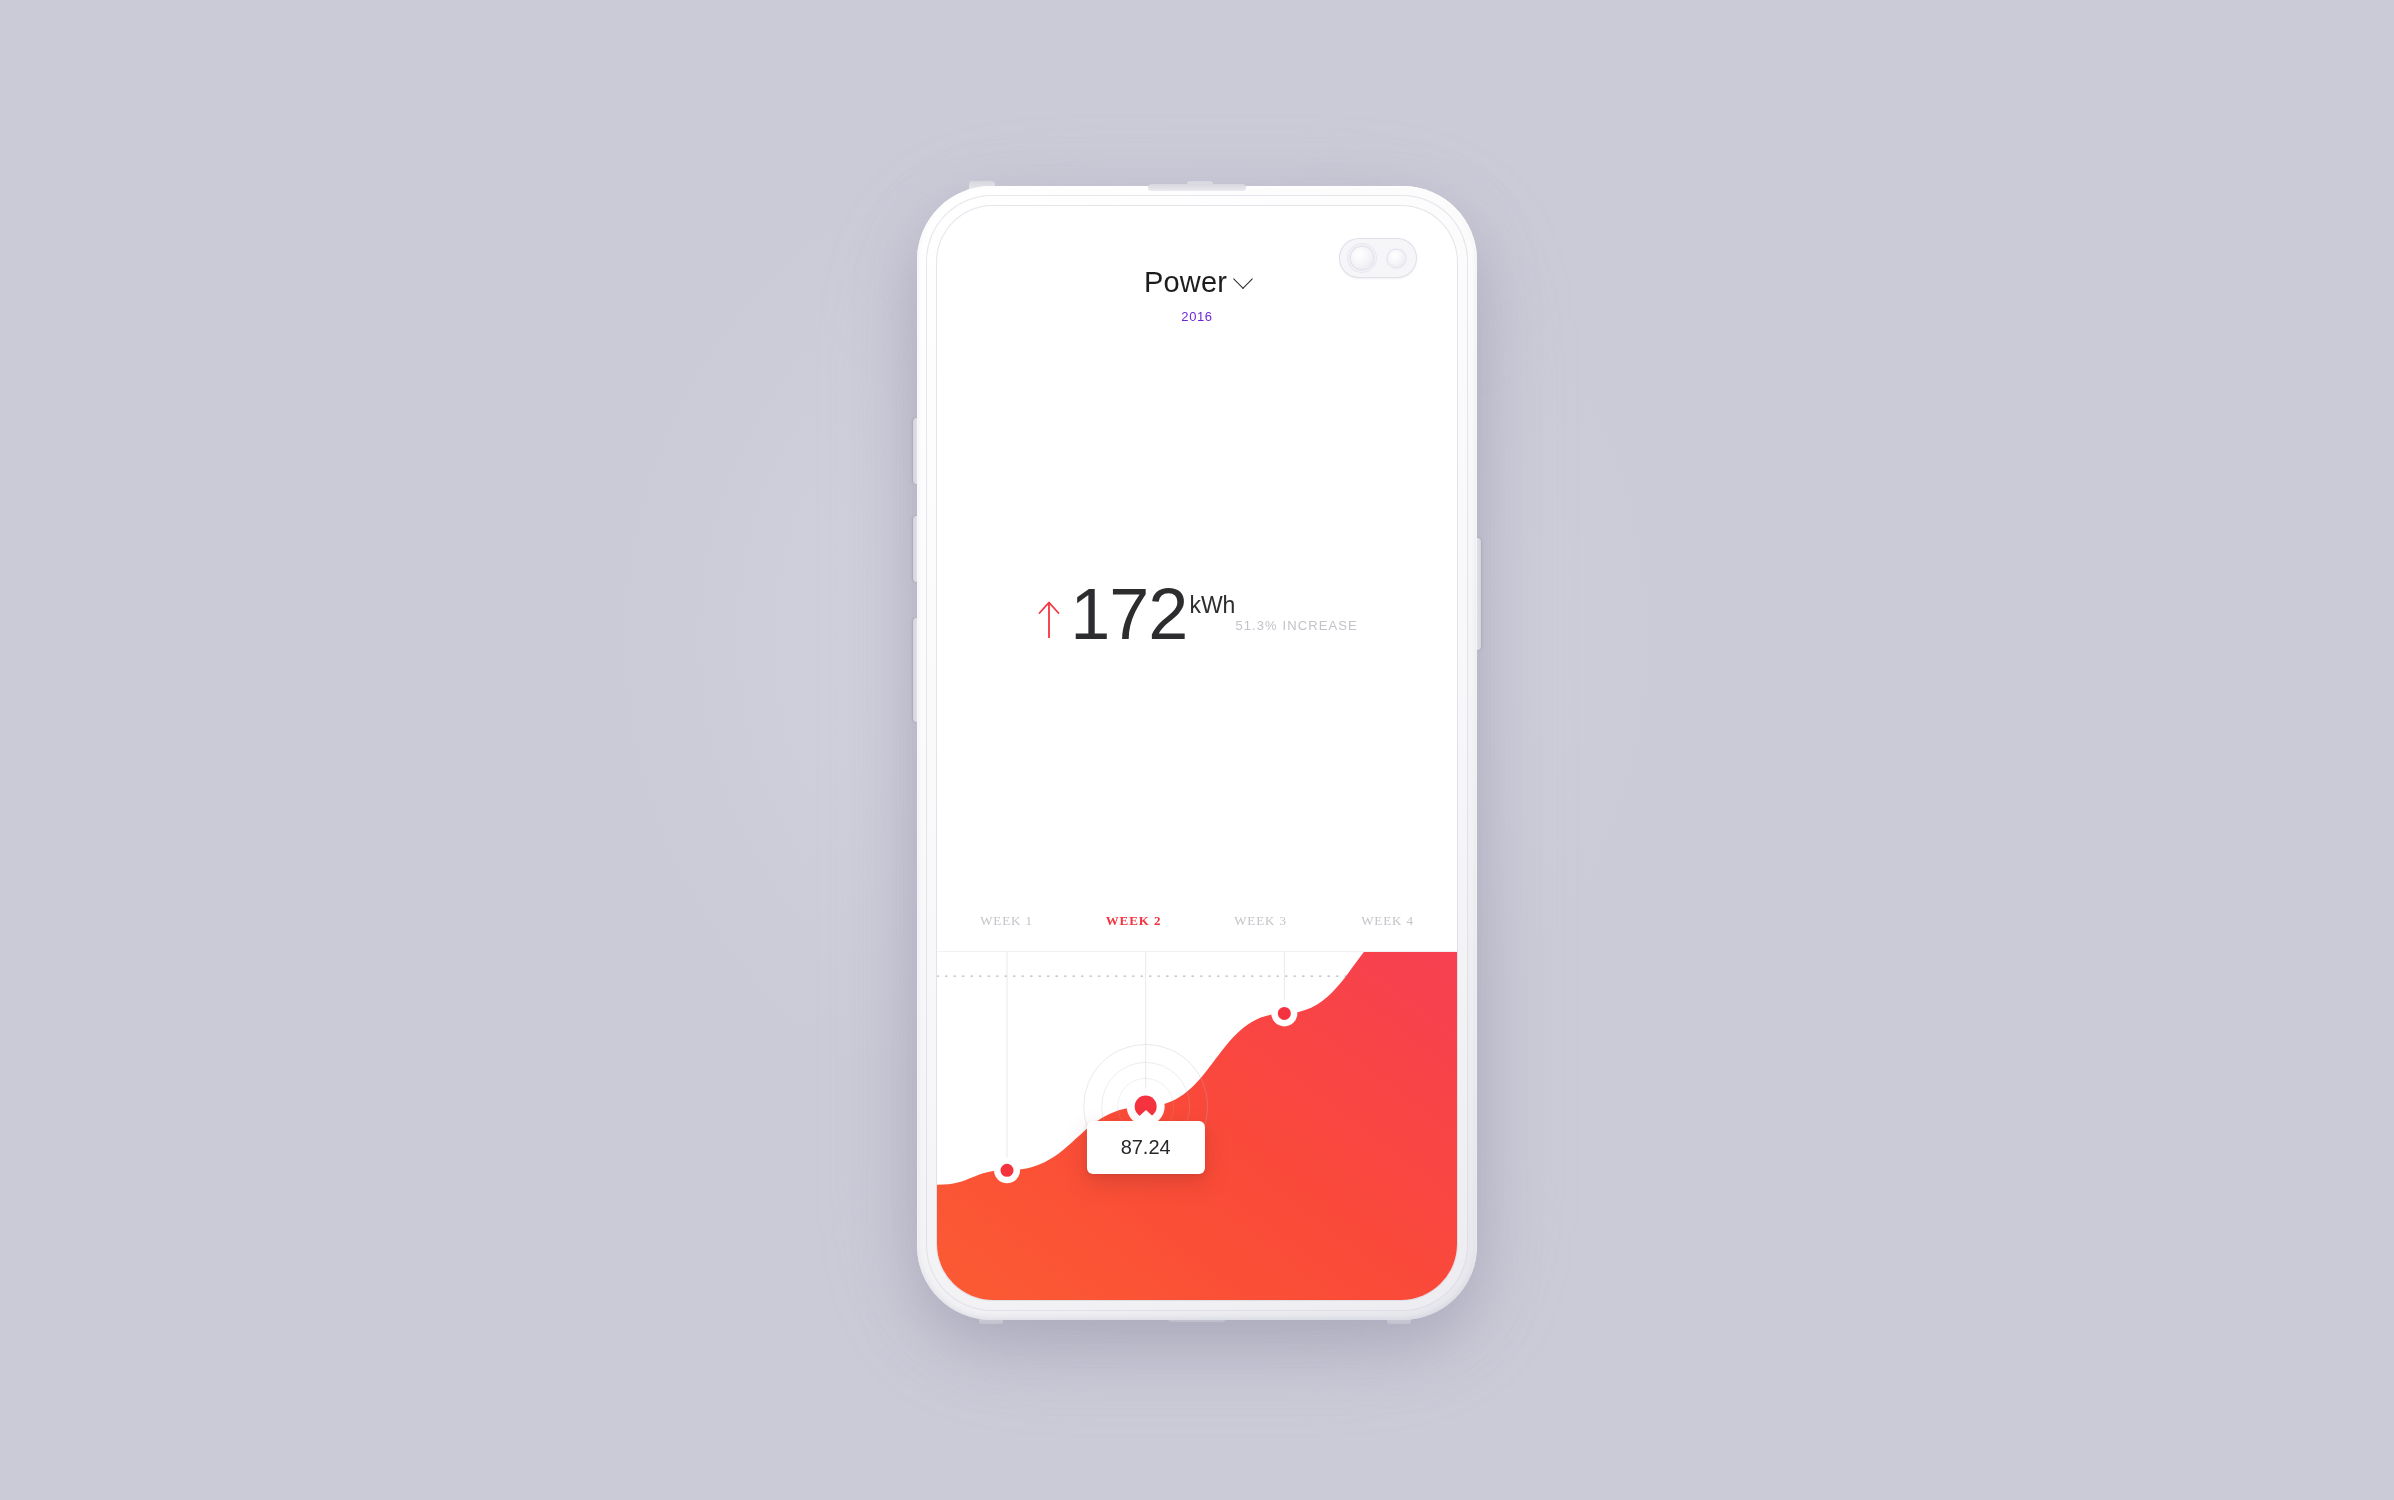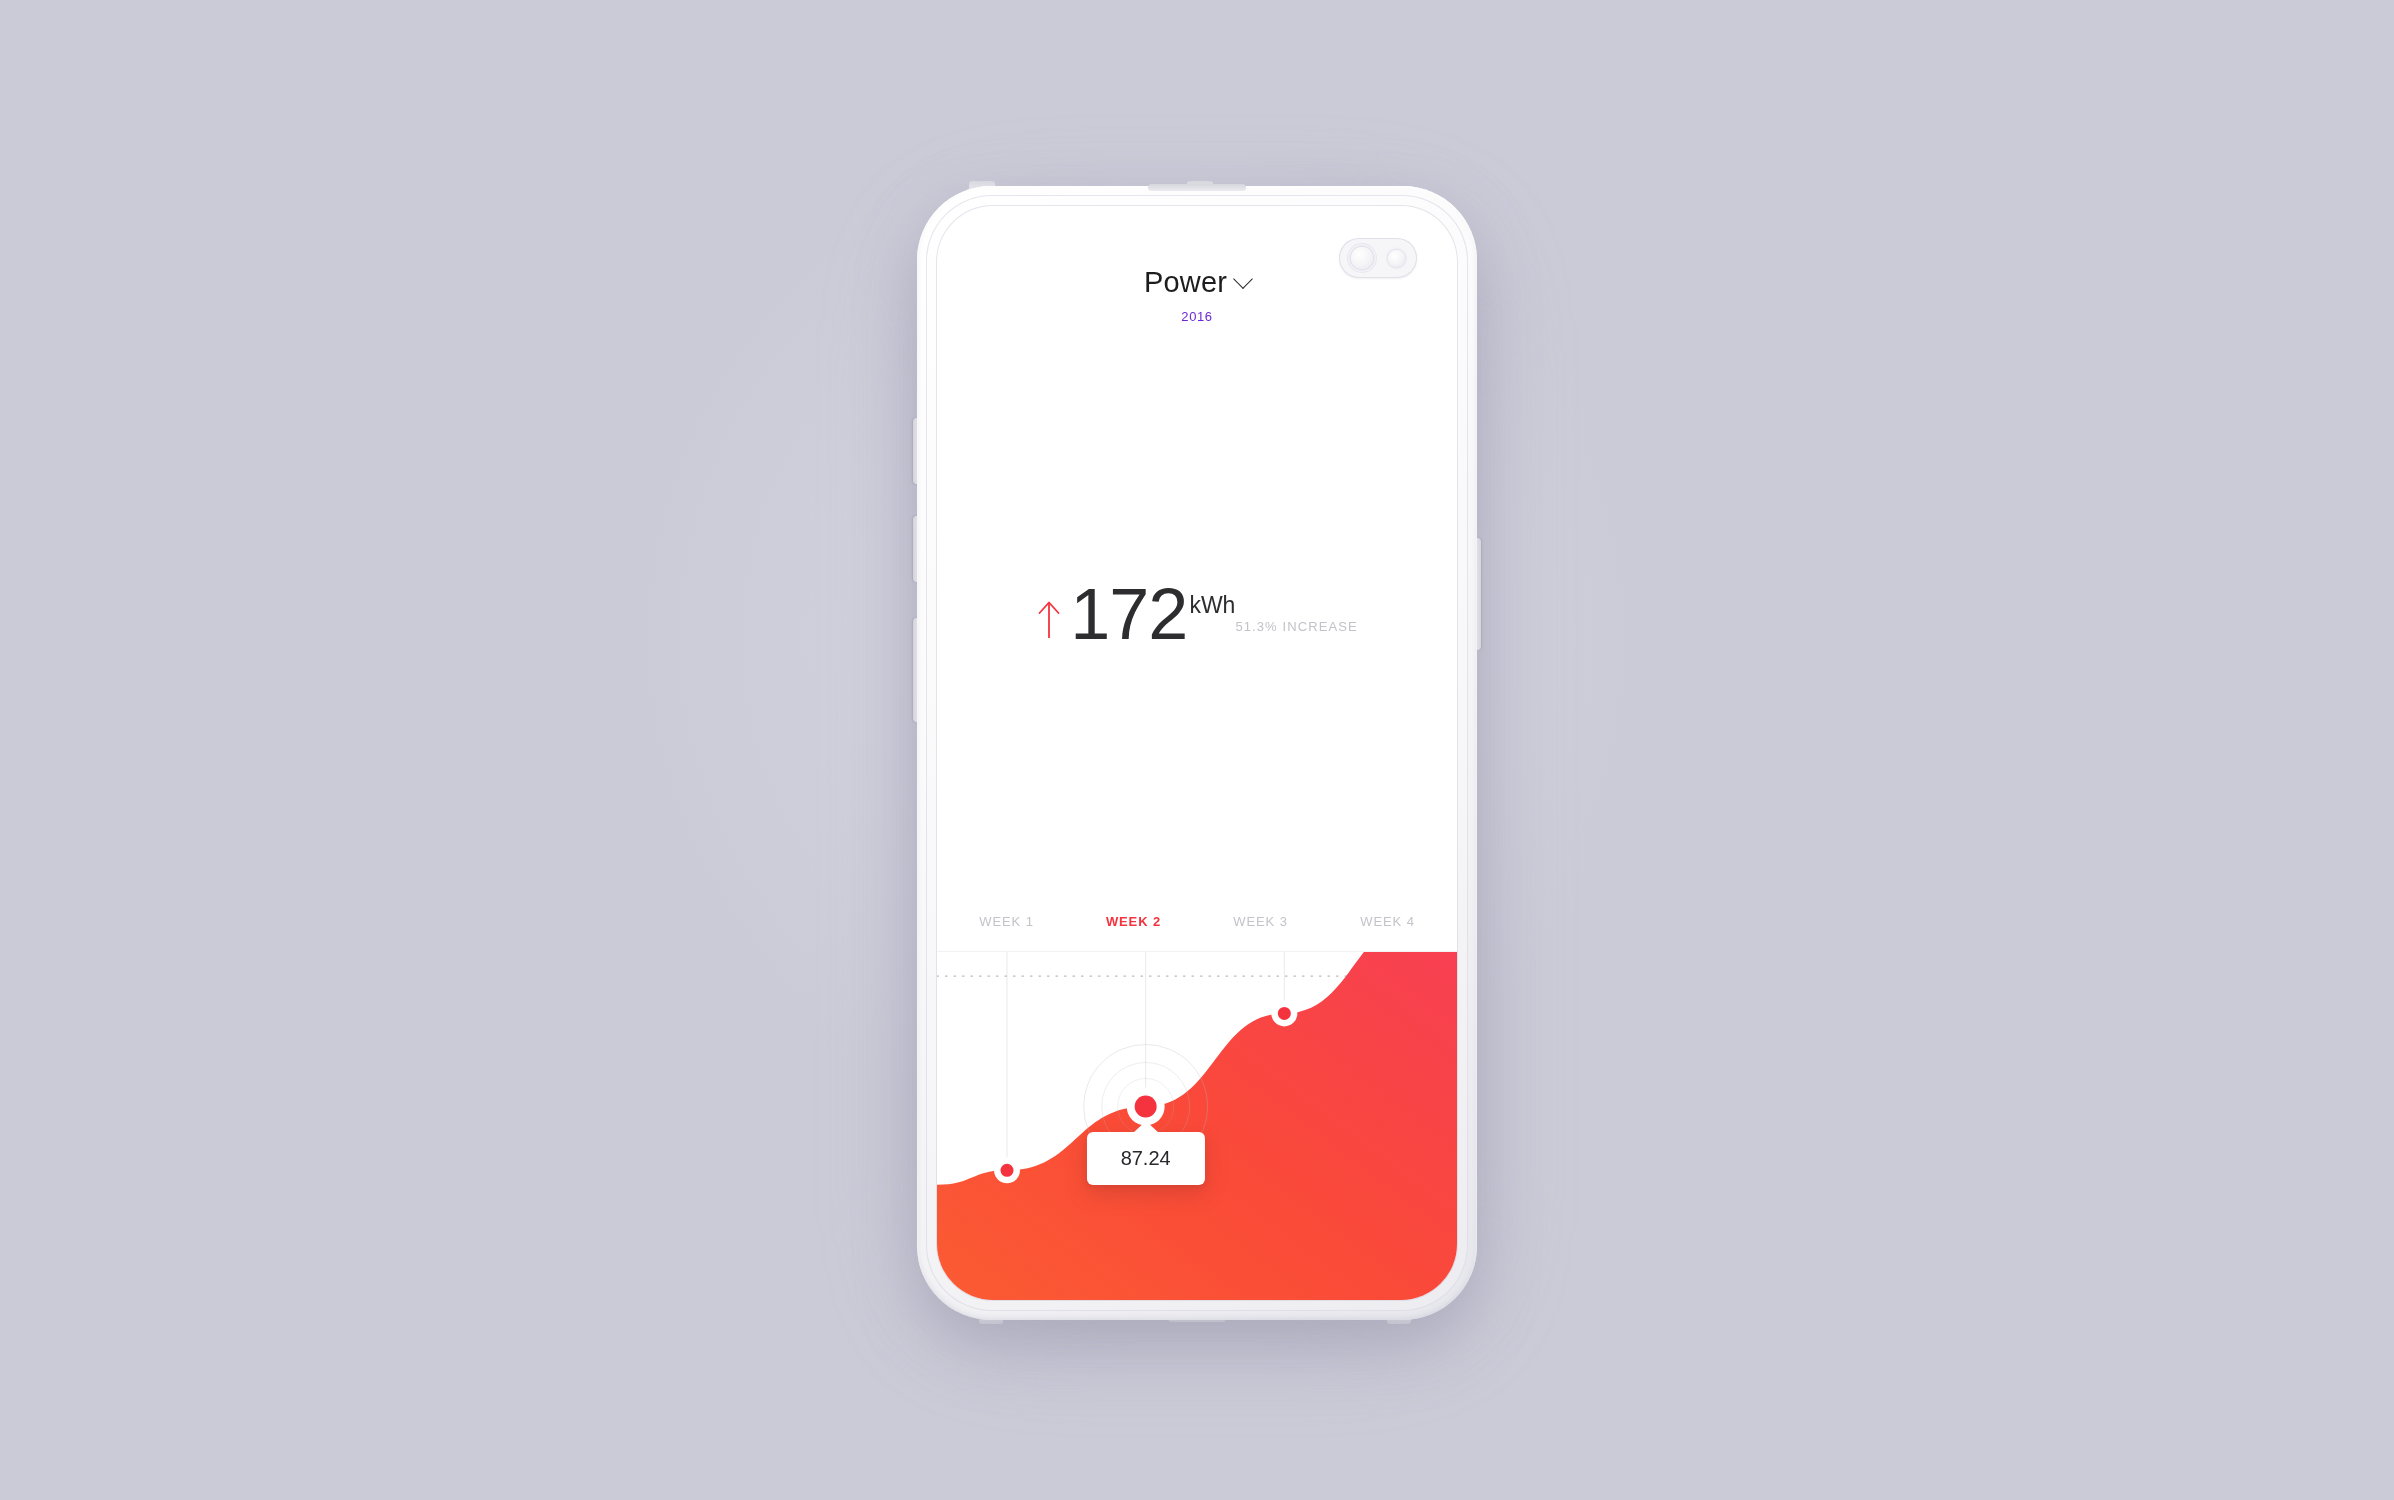--- a/index.html
+++ b/index.html
@@ -298,20 +298,21 @@
     font-size: 13px;
     letter-spacing: 1.1px;
     color: #c2c2c9;
   }
 
   
   .week-tabs {
     flex: 0 0 auto;
     display: flex;
     padding: 0 6px 22px 6px;
+    font-family: Liberation Serif, serif;
   }
   .week-tab {
     flex: 1;
     text-align: center;
     font-size: 13px;
     letter-spacing: 0.9px;
     color: #c3c3ca;
     cursor: pointer;
   }
   .week-tab.active {
@@ -455,20 +456,20 @@
               <circle cx="70" cy="218.29288" r="6.5" fill="#f5333f"></circle>
               <circle cx="208.66666666666666" cy="154.44740800000002" r="19" fill="#ffffff"></circle>
               <circle cx="208.66666666666666" cy="154.44740800000002" r="11" fill="#f5333f"></circle>
               <circle cx="347.3333333333333" cy="61.39707999999996" r="13" fill="#ffffff"></circle>
               <circle cx="347.3333333333333" cy="61.39707999999996" r="6.5" fill="#f5333f"></circle>
               <circle cx="486" cy="-33.97579999999999" r="13" fill="#ffffff"></circle>
               <circle cx="486" cy="-33.97579999999999" r="6.5" fill="#f5333f"></circle>
             </g>
         </svg>
 
-        <div class="tooltip" id="chart-tooltip" style="left: 40.1282%; top: 180px; padding-left: 34px;">
+        <div class="tooltip" id="chart-tooltip" style="left: 40.1282%; top: 169px; padding-left: 34px;">
           <span>87.24</span>
         </div>
       </div>
 
     </div>
   </div>
 </div>
 
 </body></html>

